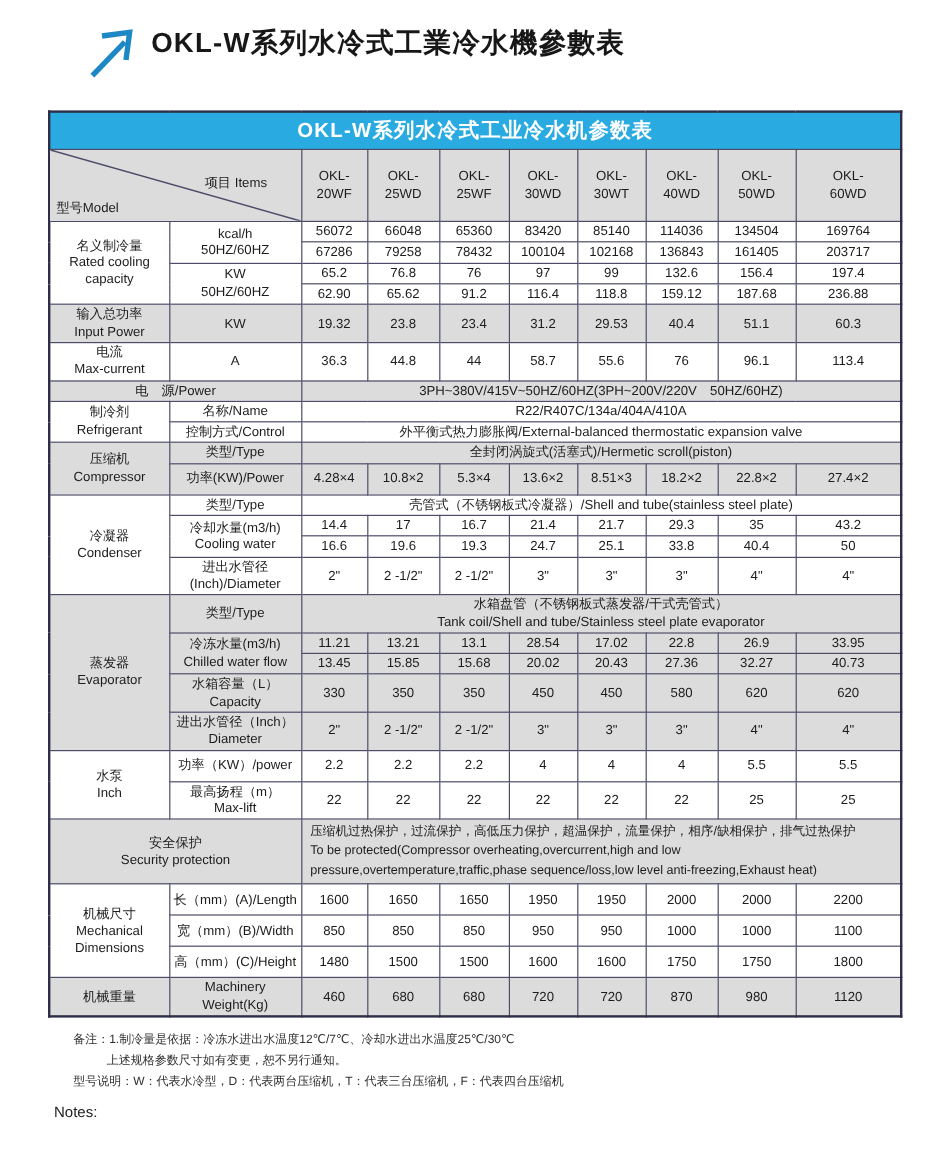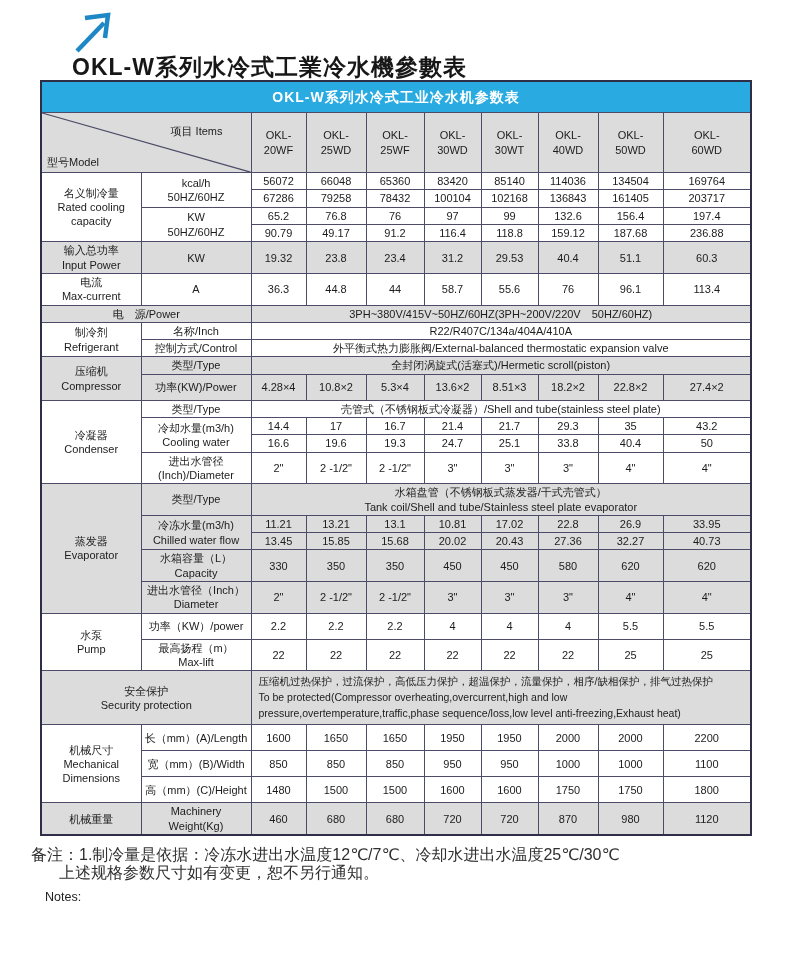--- a/index.html
+++ b/index.html
@@ -1,48 +1,48 @@
 <!DOCTYPE html>
 <html><head>
 <meta charset="utf-8">
 <style>
   html,body{margin:0;padding:0;background:#ffffff;}
   body{width:790px;height:963px;font-family:"Liberation Sans","DejaVu Sans",sans-serif;color:#1a1a1a;overflow:hidden;}
 
   
-  .page-header{display:flex;align-items:flex-start;padding:10px 0 0 72px;height:62px;flex-direction:column;}
+  .page-header{display:flex;align-items:flex-start;padding:22px 0 0 72px;height:62px;}
   .logo{width:46px;height:44px;margin-right:8px;flex:0 0 auto;}
   .titles h1{margin:0;font-size:23px;line-height:27px;font-weight:bold;letter-spacing:1px;color:#171717;}
   .titles h2{margin:2px 0 0 0;font-size:16px;line-height:19px;font-weight:normal;color:#1d1d1d;}
 
   
   table.spec{border-collapse:collapse;table-layout:fixed;margin:8px 0 0 40px;width:710px;
              border:2px solid #2e2e46;}
   .spec td{border:1px solid #4c4c68;text-align:center;vertical-align:middle;
            font-size:11px;line-height:1.3;padding:1px 2px;white-space:pre-line;color:#1c1c1c;}
-  .caption-row td{background:#29abe2;color:#ffffff;font-weight:bold;font-size:14px;
+  .caption-row td{background:#29abe2;color:#ffffff;font-weight:bold;font-size:17px;
                   height:28px;letter-spacing:1px;}
   .models td{background:#dcdcdc;height:31px;}
   tr.gray td{background:#dcdcdc;}
   tr.white td{background:#ffffff;}
   .cat{font-size:11px;margin-left:32px;}
   .item{font-size:10.5px;}
   .sub{height:16px;}
   .tall{height:26px;}
   .taller{height:31px;}
   td.left-text{text-align:left;padding:3px 7px;font-size:10.5px;line-height:1.5;}
 
   
   .corner{position:relative;background:#ffffff;padding:0;height:31px;}
   .corner svg{position:absolute;inset:0;width:100%;height:100%;}
   .corner .m{position:absolute;left:5px;bottom:3px;font-size:11px;}
-  .corner .i{position:absolute;right:28px;top:11px;font-size:11px;}
+  .corner .i{position:absolute;right:28px;top:21px;font-size:11px;}
 
   
-  .notes-zh{margin:10px 0 0 31px;font-size:16px;line-height:17.5px;color:#2f2f2f;}
+  .notes-zh{margin:10px 0 0 61px;font-size:10px;line-height:17.5px;color:#2f2f2f;}
   .notes-zh p{margin:0;}
   .ind1{padding-left:18px;}
   .ind2{padding-left:28px;}
   .notes-en{margin:6px 0 0 45px;width:700px;font-size:12.5px;line-height:21px;color:#222222;}
   .notes-en p{margin:0;}
 </style>
 </head>
 <body>
 
 <header class="page-header">
@@ -131,22 +131,22 @@
   <td class="val">65.2</td>
         <td class="val">76.8</td>
         <td class="val">76</td>
         <td class="val">97</td>
         <td class="val">99</td>
         <td class="val">132.6</td>
         <td class="val">156.4</td>
         <td class="val">197.4</td>
       </tr>
   <tr class="white sub">
-        <td class="val">90.79</td>
-        <td class="val">49.17</td>
+        <td class="val">62.90</td>
+        <td class="val">65.62</td>
         <td class="val">91.2</td>
         <td class="val">116.4</td>
         <td class="val">118.8</td>
         <td class="val">159.12</td>
         <td class="val">187.68</td>
         <td class="val">236.88</td>
       </tr>
 
   <tr class="gray tall">
     <td class="cat">输入总功率
@@ -177,21 +177,21 @@
       </tr>
 
   <tr class="gray">
     <td colspan="2">电　源/Power</td>
     <td colspan="8">3PH~380V/415V~50HZ/60HZ(3PH~200V/220V　50HZ/60HZ)</td>
   </tr>
 
   <tr class="white">
     <td class="cat" rowspan="2">制冷剂
 Refrigerant</td>
-    <td class="item">名称/Inch</td>
+    <td class="item">名称/Name</td>
     <td colspan="8">R22/R407C/134a/404A/410A</td>
   </tr>
   <tr class="white">
     <td class="item">控制方式/Control</td>
     <td colspan="8">外平衡式热力膨胀阀/External-balanced thermostatic expansion valve</td>
   </tr>
 
   <tr class="gray">
     <td class="cat" rowspan="2">压缩机
 Compressor</td>
@@ -257,21 +257,21 @@
     <td class="item">类型/Type</td>
     <td colspan="8">水箱盘管（不锈钢板式蒸发器/干式壳管式）
 Tank coil/Shell and tube/Stainless steel plate evaporator</td>
   </tr>
   <tr class="gray sub">
     <td class="item" rowspan="2">冷冻水量(m3/h)
 Chilled water flow</td>
   <td class="val">11.21</td>
         <td class="val">13.21</td>
         <td class="val">13.1</td>
-        <td class="val">10.81</td>
+        <td class="val">28.54</td>
         <td class="val">17.02</td>
         <td class="val">22.8</td>
         <td class="val">26.9</td>
         <td class="val">33.95</td>
       </tr>
   <tr class="gray sub">
         <td class="val">13.45</td>
         <td class="val">15.85</td>
         <td class="val">15.68</td>
         <td class="val">20.02</td>
@@ -300,21 +300,21 @@
         <td class="val">2 -1/2"</td>
         <td class="val">3"</td>
         <td class="val">3"</td>
         <td class="val">3"</td>
         <td class="val">4"</td>
         <td class="val">4"</td>
       </tr>
 
   <tr class="white tall">
     <td class="cat" rowspan="2">水泵
-Pump</td>
+Inch</td>
     <td class="item">功率（KW）/power</td>
   <td class="val">2.2</td>
         <td class="val">2.2</td>
         <td class="val">2.2</td>
         <td class="val">4</td>
         <td class="val">4</td>
         <td class="val">4</td>
         <td class="val">5.5</td>
         <td class="val">5.5</td>
       </tr>
@@ -386,18 +386,19 @@
         <td class="val">870</td>
         <td class="val">980</td>
         <td class="val">1120</td>
       </tr>
 </tbody>
   </table>
 
 <section class="notes-zh">
   <p>备注：1.制冷量是依据：冷冻水进出水温度12℃/7℃、冷却水进出水温度25℃/30℃</p>
   <p class="ind2">上述规格参数尺寸如有变更，恕不另行通知。</p>
+  <p>型号说明：W：代表水冷型，D：代表两台压缩机，T：代表三台压缩机，F：代表四台压缩机</p>
 </section>
 
 <section class="notes-en">
   <p>Notes:</p>
 
 </section>
 
 </body></html>

